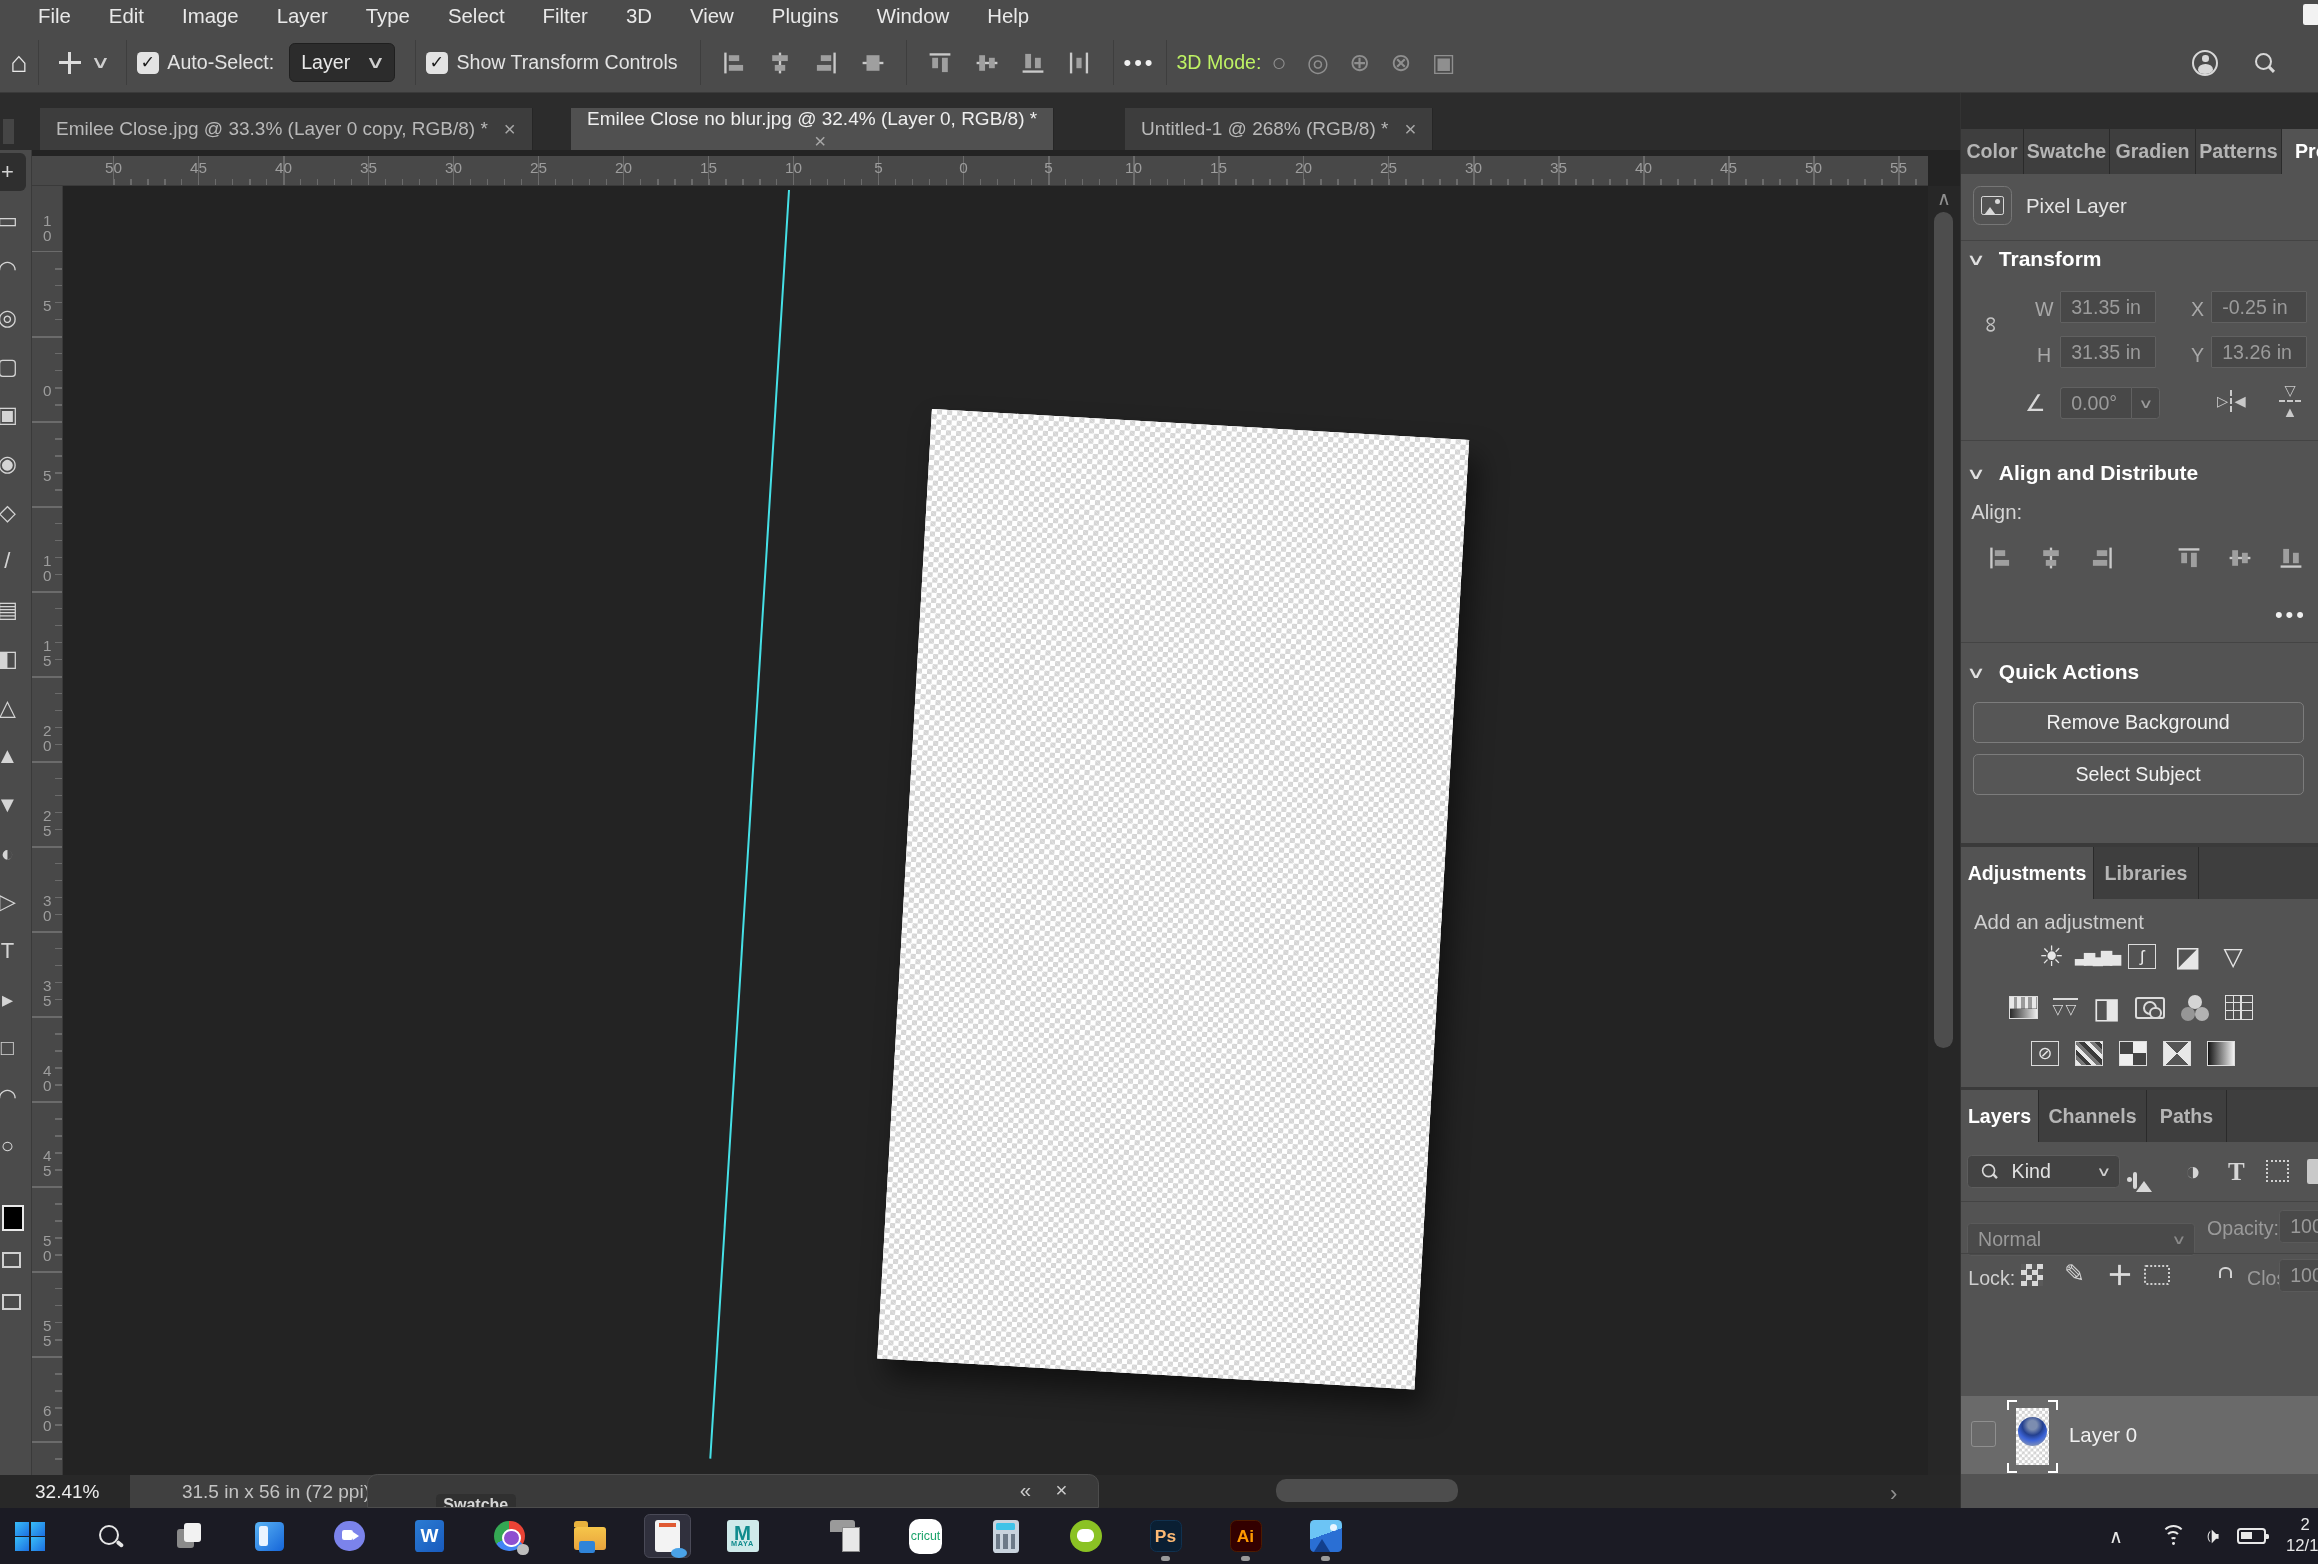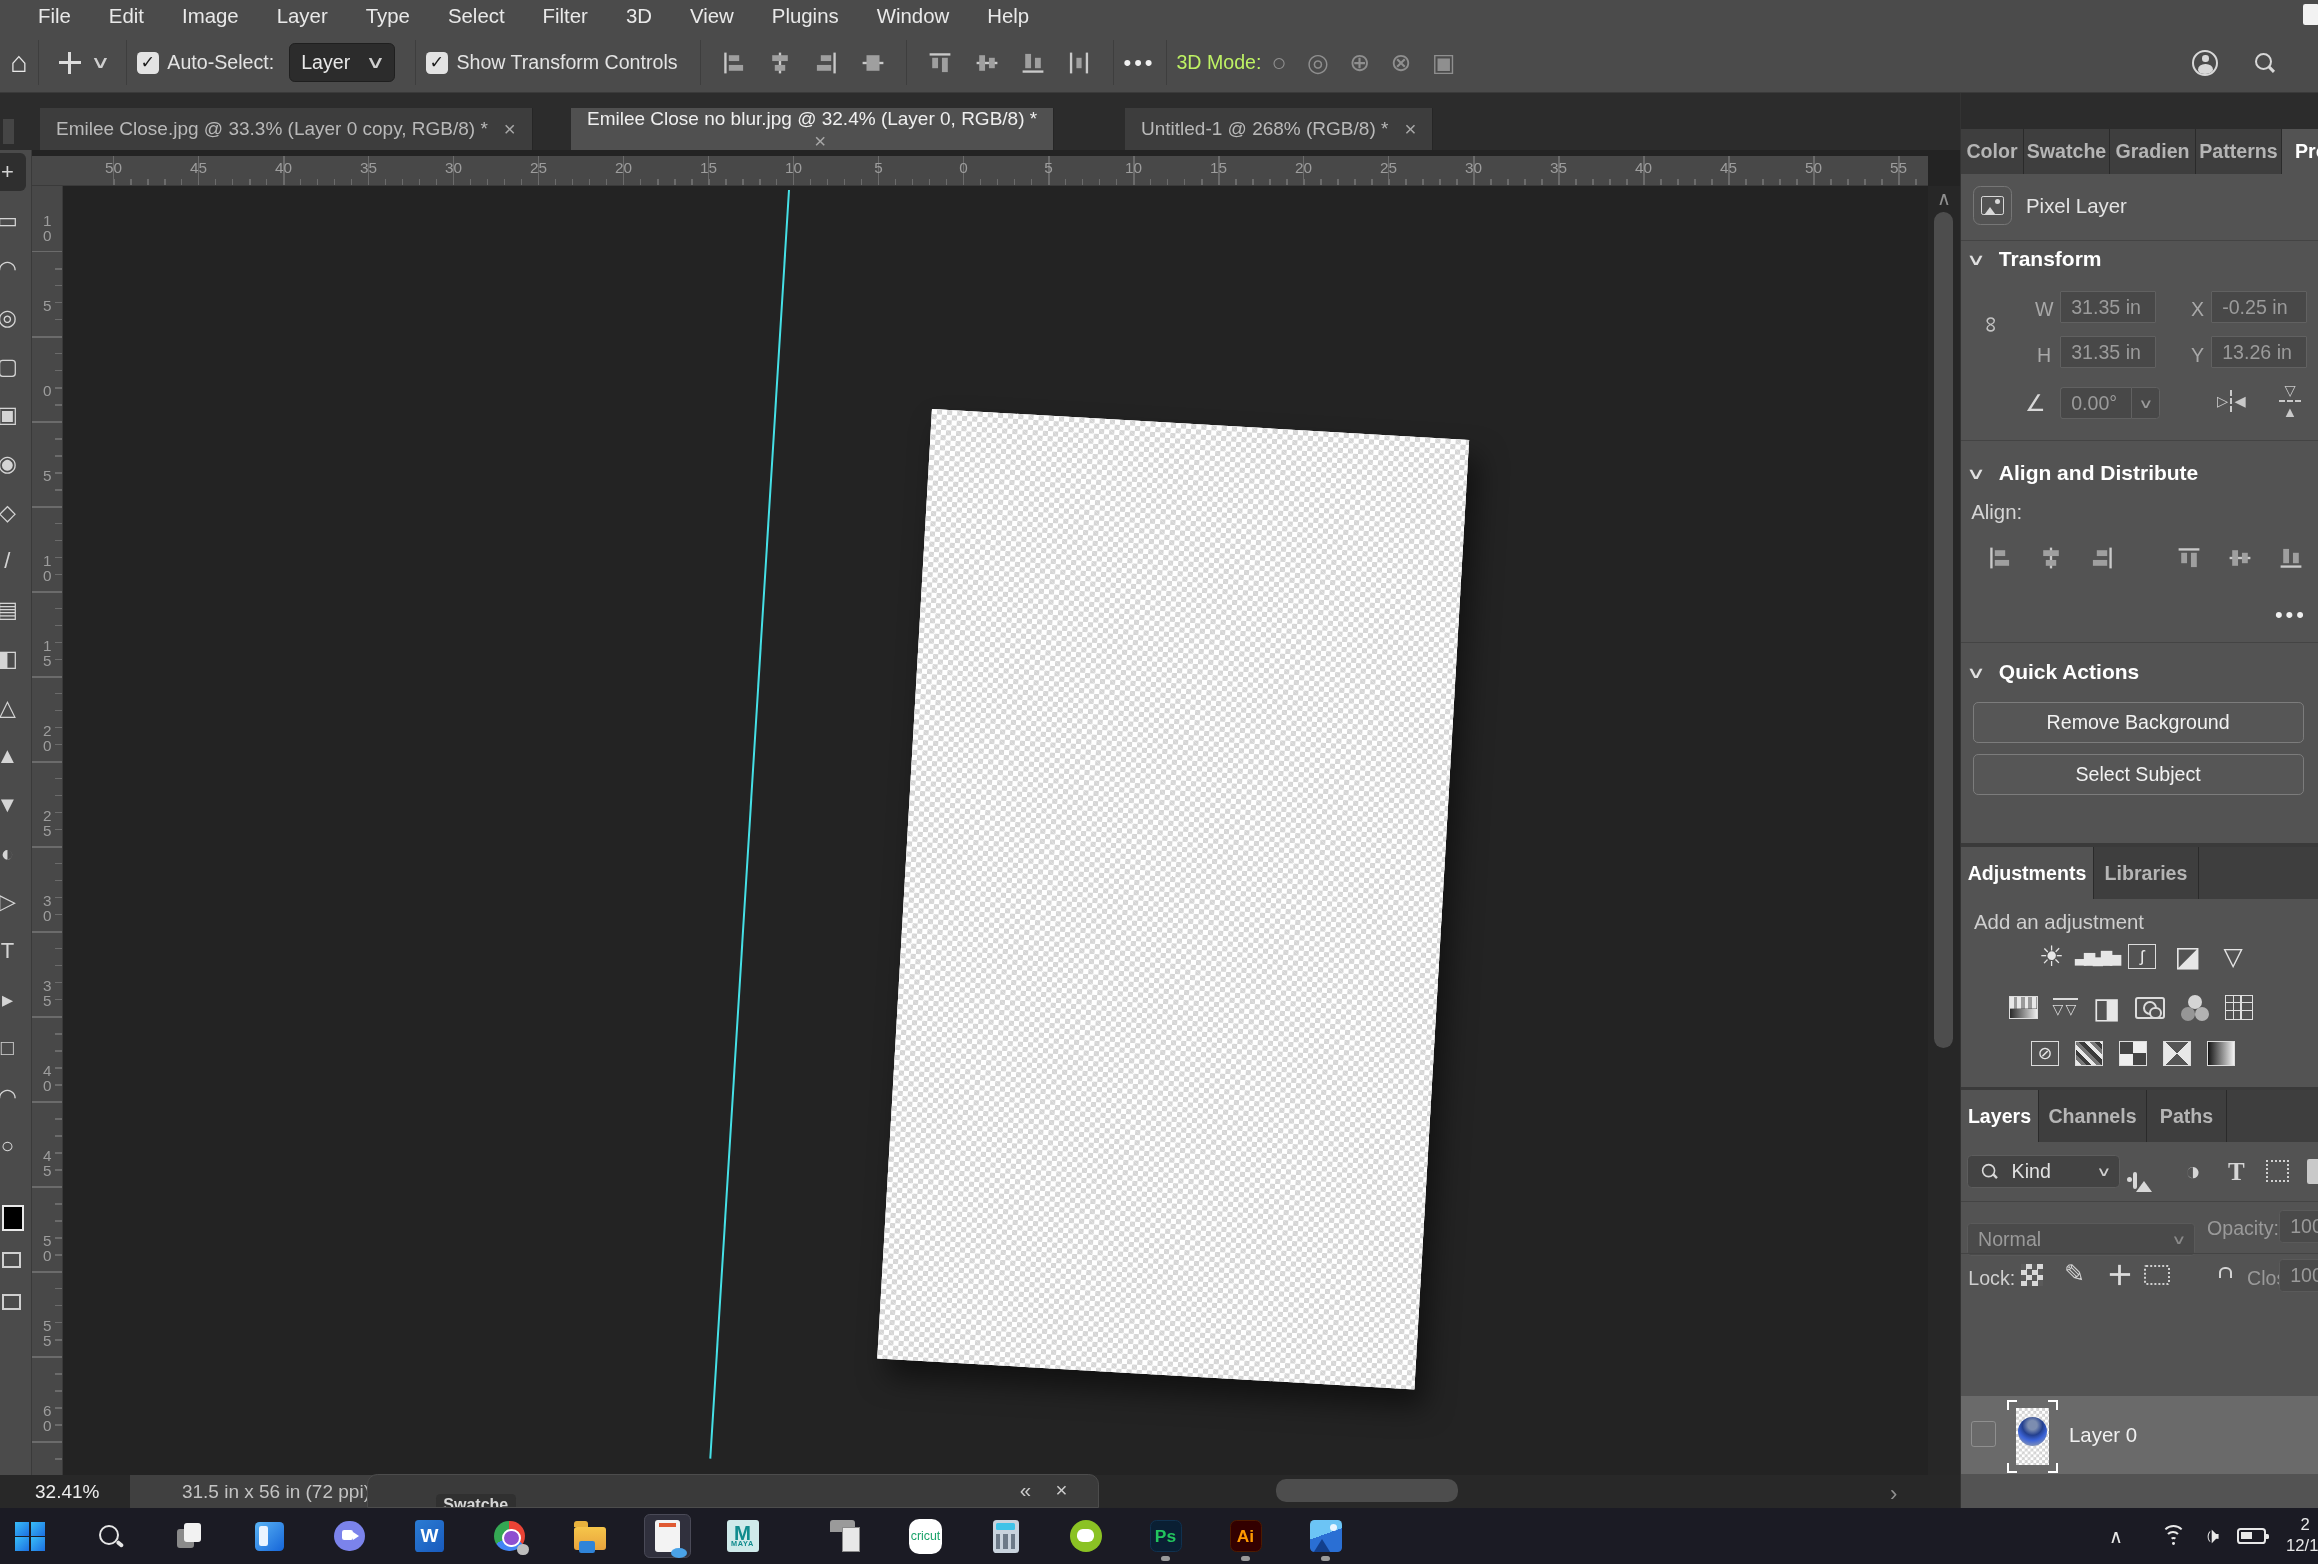--- a/index.html
+++ b/index.html
@@ -149,21 +149,21 @@
   .mayaico small{font-size:7.3px;letter-spacing:0.7px;color:#0f8b8d;}
   .scanico{position:relative;width:30.5px;height:32px;}
   .scanico::before{content:"";position:absolute;left:0;top:0;width:25px;height:11.6px;background:#9a9a9a;border-radius:2.9px 2.9px 0 0;}
   .scanico::after{content:"";position:absolute;left:11.6px;top:7.3px;width:16px;height:23px;background:#e8e8e8;border:0.7px solid #8a8a8a;}
   .cricutico{width:35px;height:35px;background:#ffffff;border-radius:10.2px;color:#1aa36a;font-weight:normal;font-size:12.4px;display:flex;align-items:center;justify-content:center;}
   .calcico{width:26px;height:33px;background:#c9d3dd;border-radius:3.6px;position:relative;}
   .calcico::before{content:"";position:absolute;left:3.6px;top:3.6px;width:19px;height:7.3px;background:#3fc3e8;border-radius:1.5px;}
   .calcico::after{content:"";position:absolute;left:3.6px;top:14.5px;width:19px;height:15.3px;background:repeating-linear-gradient(90deg,#6d7a88 0 4.4px,#c9d3dd 4.4px 7.3px),repeating-linear-gradient(#6d7a88 0 4.4px,#c9d3dd 4.4px 7.3px);}
   .greenapp{width:32px;height:32px;border-radius:50%;background:#8bc224;position:relative;}
   .greenapp::after{content:"";position:absolute;left:7.3px;top:8.7px;width:17.4px;height:13px;background:#fff;border-radius:5.8px;}
-  .psico{width:32px;height:32px;background:#0a1f33;border:1.5px solid #10314f;border-radius:6.5px;color:#22c55e;font-weight:bold;font-size:17.4px;display:flex;align-items:center;justify-content:center;}
+  .psico{width:32px;height:32px;background:#0a1f33;border:1.5px solid #10314f;border-radius:6.5px;color:#fdba74;font-weight:bold;font-size:17.4px;display:flex;align-items:center;justify-content:center;}
   .aiico{width:32px;height:32px;background:#330000;border:1.5px solid #4d1a00;border-radius:6.5px;color:#ff9a00;font-weight:bold;font-size:17.4px;display:flex;align-items:center;justify-content:center;}
   .photosico{width:32px;height:32px;border-radius:4.4px;background:linear-gradient(160deg,#6cc4f5 0 45%,#2a6fd4 45%);position:relative;overflow:hidden;}
   .photosico::before{content:"";position:absolute;left:2.9px;bottom:-2.9px;border:10.2px solid transparent;border-bottom:16px solid #123f8c;}
   .photosico::after{content:"";position:absolute;right:4.4px;top:3.6px;width:7.3px;height:7.3px;border-radius:50%;background:#eaf6ff;}
   .tray{position:absolute;right:0;top:1508px;height:56px;display:flex;align-items:center;color:#e8e8e8;z-index:10;}
   .tray-chev{font-size:19px;color:#e8e8e8;margin-right:36px;}
   .wifiico{position:relative;width:29px;height:22px;margin-right:17.4px;}
   .wifiico i{position:absolute;left:50%;border:2.2px solid transparent;border-top:2.9px solid #e8e8e8;border-radius:50%;}
   .volico{font-size:22px;margin-right:17.4px;}
   .battico{width:29px;height:16px;border:2.2px solid #e8e8e8;border-radius:3.6px;position:relative;margin-right:20.4px;}

